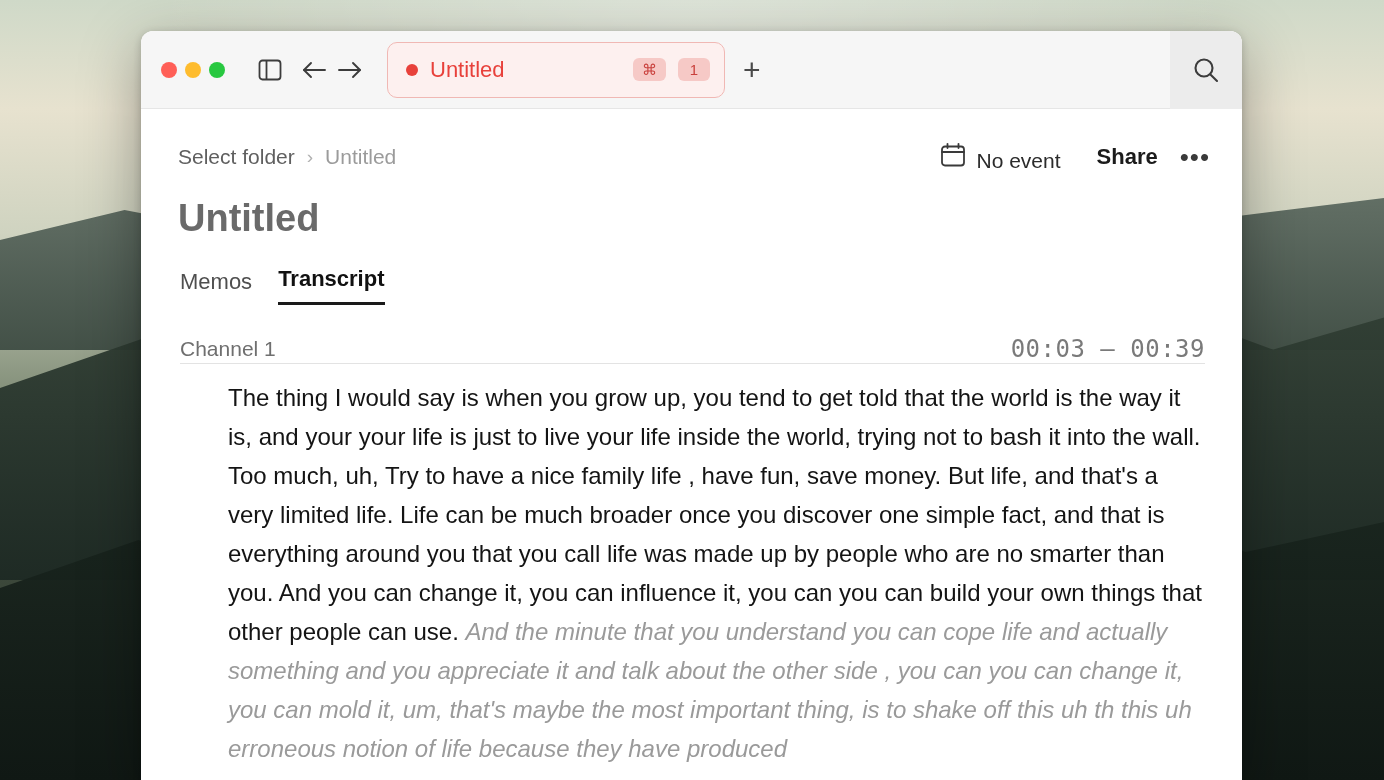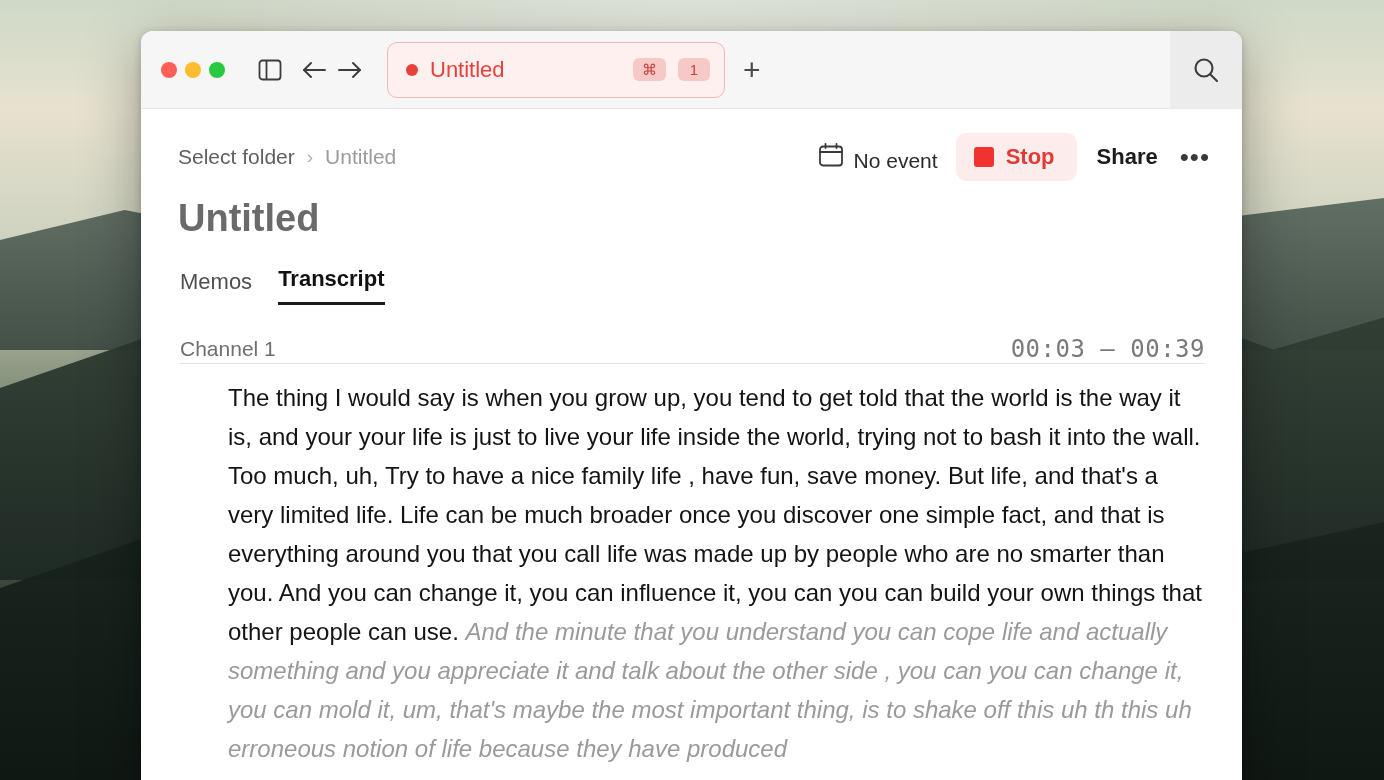--- a/index.html
+++ b/index.html
@@ -135,21 +135,21 @@
     margin-left: 18px;
     display: flex; align-items: center; gap: 12px;
     background: #fdecec;
     border-radius: 10px;
     padding: 10px 22px 10px 18px;
     height: 48px;
   }
   .stop-sq { width: 20px; height: 20px; background: #f0332e; border-radius: 3px; }
   .stop-label { color: #e03b34; font-size: 22px; font-weight: 600; }
 
-  .share-btn { margin-left: 20px; font-size: 22px; font-weight: 700; color: #1b1b1b; }
+  .share-btn { margin-left: 36px; font-size: 22px; font-weight: 700; color: #1b1b1b; }
   .more-btn { margin-left: 22px; font-size: 26px; color: #3a3a3a; letter-spacing: 1px; }
 
   .doc-title {
     padding: 18px 37px 0 37px;
     font-size: 38px;
     font-weight: 700;
     color: #6a6a6a;
   }
 
   .tabs-row {
@@ -253,24 +253,20 @@
           <svg width="26" height="26" viewBox="0 0 26 26" fill="none" stroke="currentColor" stroke-width="1.8" stroke-linecap="round">
             <rect x="2" y="4.5" width="22" height="19" rx="3"></rect>
             <line x1="2" y1="10" x2="24" y2="10"></line>
             <line x1="7.5" y1="1.8" x2="7.5" y2="6"></line>
             <line x1="18.5" y1="1.8" x2="18.5" y2="6"></line>
           </svg>
         </span>
         <span>No event</span>
       </div>
 
-      <div class="stop-btn">
-        <span class="stop-sq"></span>
-        <span class="stop-label">Stop</span>
-      </div>
 
       <div class="share-btn">Share</div>
       <div class="more-btn">•••</div>
     </div>
 
     <div class="doc-title">Untitled</div>
 
     <div class="tabs-row">
       <div class="seg">Memos</div>
       <div class="seg active">Transcript</div>

